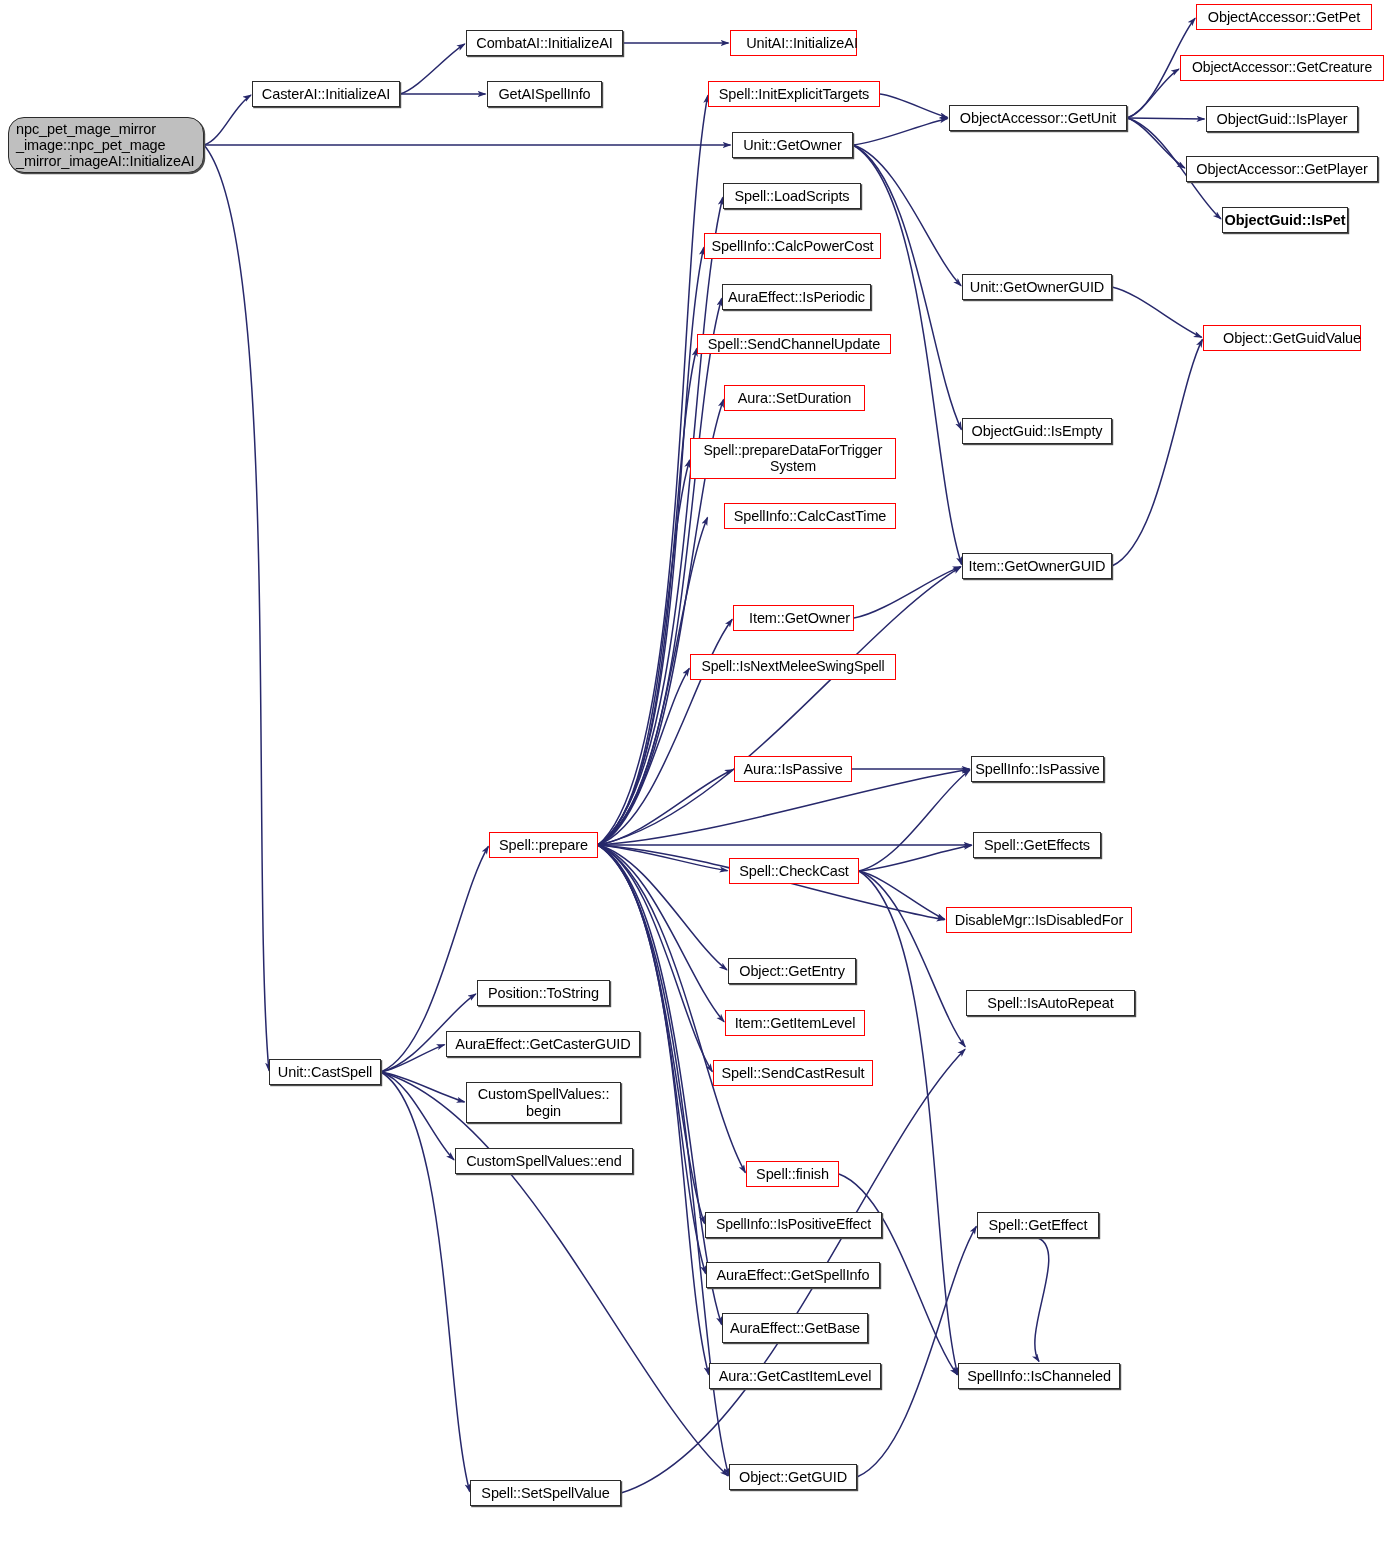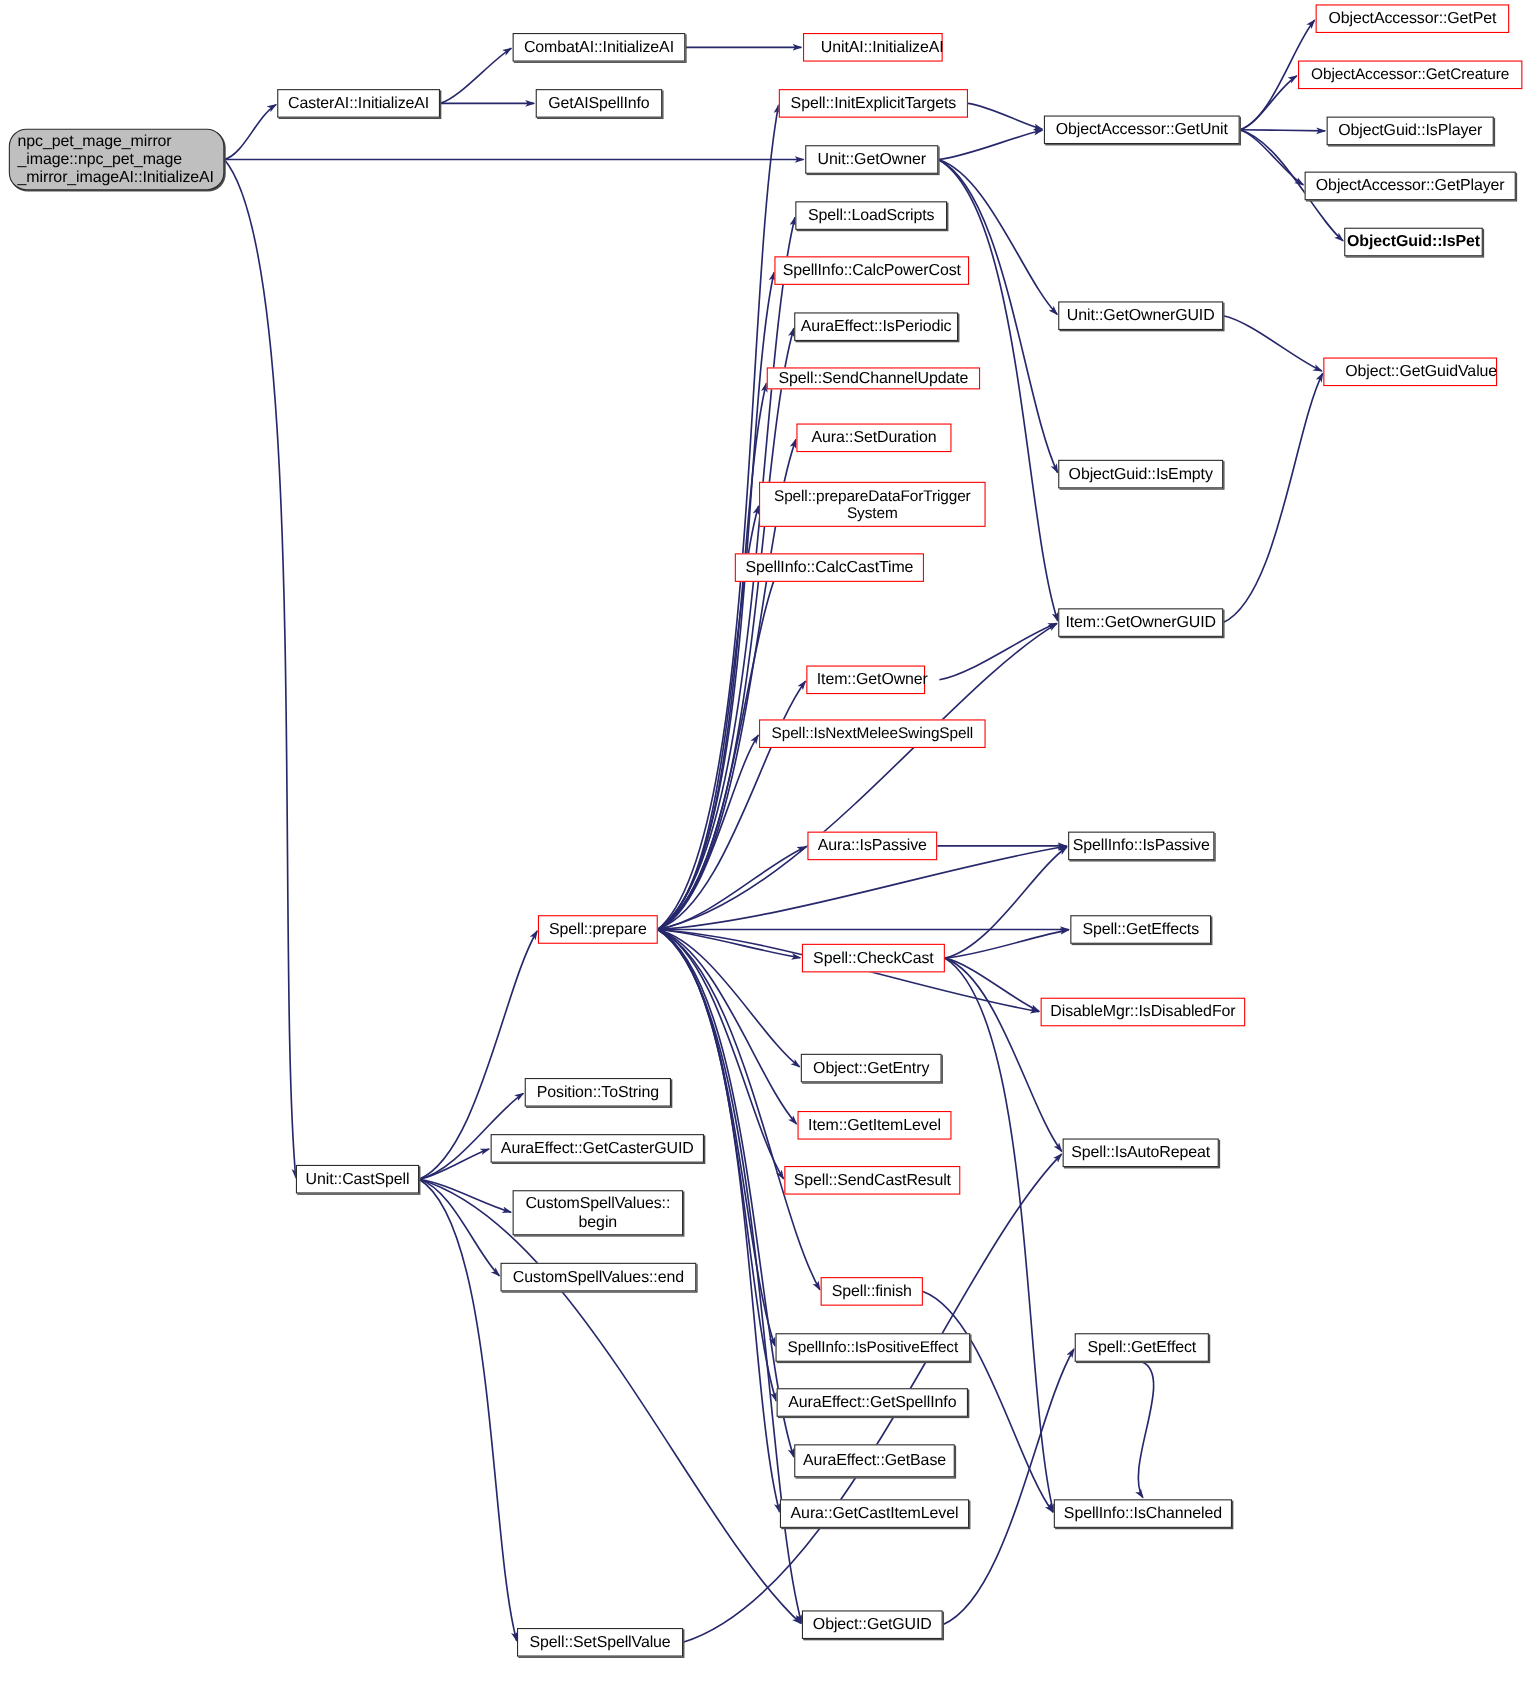--- a/index.html
+++ b/index.html
@@ -112,22 +112,22 @@
       <div class="node red" style="left: 730px; top: 30px; width: 127px; height: 26px; padding-left: 17px;">UnitAI::InitializeAI</div>
       <div class="node red" style="left: 708px; top: 81px; width: 172px; height: 26px;">Spell::InitExplicitTargets</div>
       <div class="node black" style="left: 732px; top: 132px; width: 121px; height: 26px;">Unit::GetOwner</div>
       <div class="node black" style="left: 723px; top: 183px; width: 138px; height: 26px;">Spell::LoadScripts</div>
       <div class="node red" style="left: 704px; top: 233px; width: 177px; height: 26px;">SpellInfo::CalcPowerCost</div>
       <div class="node black" style="left: 722px; top: 284px; width: 149px; height: 26px;">AuraEffect::IsPeriodic</div>
       <div class="node red" style="left: 697px; top: 334px; width: 194px; height: 20px;">Spell::SendChannelUpdate</div>
       <div class="node red" style="left: 724px; top: 385px; width: 141px; height: 26px;">Aura::SetDuration</div>
       <div class="node red" style="left: 690px; top: 438px; width: 206px; height: 41px; font-size: 14px;">Spell::prepareDataForTrigger
 System</div>
-      <div class="node red" style="left: 668px; top: 503px; width: 172px; height: 26px;">SpellInfo::CalcCastTime</div>
-      <div class="node red" style="left: 733px; top: 605px; width: 108px; height: 26px; padding-left: 12px;">Item::GetOwner</div>
+      <div class="node red" style="left: 724px; top: 503px; width: 172px; height: 26px;">SpellInfo::CalcCastTime</div>
+      <div class="node red" style="left: 733px; top: 605px; width: 121px; height: 26px; padding-left: 12px;">Item::GetOwner</div>
       <div class="node red" style="left: 690px; top: 654px; width: 206px; height: 26px; font-size: 14px;">Spell::IsNextMeleeSwingSpell</div>
       <div class="node red" style="left: 734px; top: 756px; width: 118px; height: 26px;">Aura::IsPassive</div>
       <div class="node red" style="left: 489px; top: 832px; width: 109px; height: 26px;">Spell::prepare</div>
       <div class="node red" style="left: 729px; top: 858px; width: 130px; height: 26px;">Spell::CheckCast</div>
       <div class="node black" style="left: 728px; top: 958px; width: 128px; height: 26px;">Object::GetEntry</div>
       <div class="node red" style="left: 725px; top: 1010px; width: 140px; height: 26px;">Item::GetItemLevel</div>
       <div class="node red" style="left: 713px; top: 1060px; width: 160px; height: 26px;">Spell::SendCastResult</div>
       <div class="node red" style="left: 746px; top: 1161px; width: 93px; height: 26px;">Spell::finish</div>
       <div class="node black" style="left: 705px; top: 1212px; width: 177px; height: 26px; font-size: 14px;">SpellInfo::IsPositiveEffect</div>
       <div class="node black" style="left: 706px; top: 1262px; width: 174px; height: 26px;">AuraEffect::GetSpellInfo</div>
@@ -147,17 +147,17 @@
       <div class="node black" style="left: 1206px; top: 106px; width: 152px; height: 26px;">ObjectGuid::IsPlayer</div>
       <div class="node black" style="left: 1186px; top: 156px; width: 192px; height: 26px;">ObjectAccessor::GetPlayer</div>
       <div class="node black" style="left: 1222px; top: 207px; width: 126px; height: 26px; font-weight: bold;">ObjectGuid::IsPet</div>
       <div class="node black" style="left: 962px; top: 274px; width: 150px; height: 26px;">Unit::GetOwnerGUID</div>
       <div class="node red" style="left: 1203px; top: 325px; width: 158px; height: 26px; padding-left: 20px;">Object::GetGuidValue</div>
       <div class="node black" style="left: 962px; top: 418px; width: 150px; height: 26px;">ObjectGuid::IsEmpty</div>
       <div class="node black" style="left: 962px; top: 553px; width: 150px; height: 26px;">Item::GetOwnerGUID</div>
       <div class="node black" style="left: 971px; top: 756px; width: 133px; height: 26px;">SpellInfo::IsPassive</div>
       <div class="node black" style="left: 973px; top: 832px; width: 128px; height: 26px;">Spell::GetEffects</div>
       <div class="node red" style="left: 946px; top: 907px; width: 186px; height: 26px;">DisableMgr::IsDisabledFor</div>
-      <div class="node black" style="left: 966px; top: 1035px; width: 142px; height: 26px;">Spell::IsAutoRepeat</div>
+      <div class="node black" style="left: 966px; top: 990px; width: 169px; height: 26px;">Spell::IsAutoRepeat</div>
       <div class="node black" style="left: 977px; top: 1212px; width: 122px; height: 26px;">Spell::GetEffect</div>
       <div class="node black" style="left: 958px; top: 1363px; width: 162px; height: 26px;">SpellInfo::IsChanneled</div>
     </div>
 </div>
 
 </body></html>

